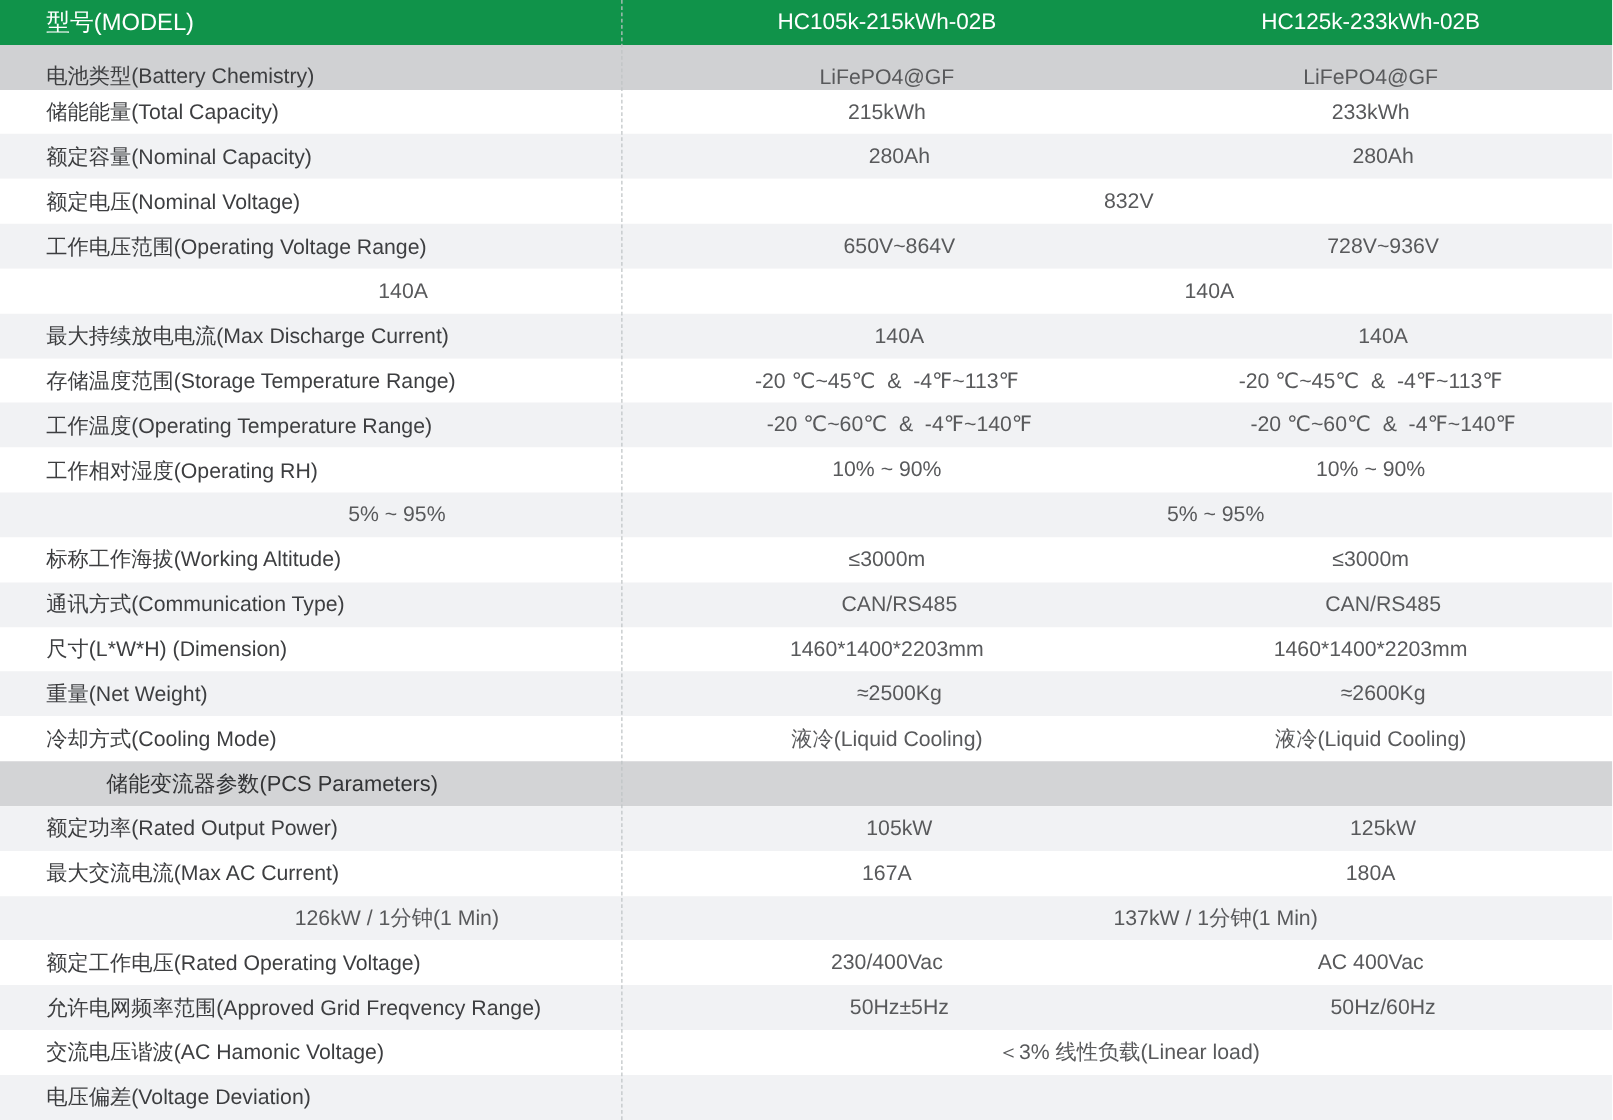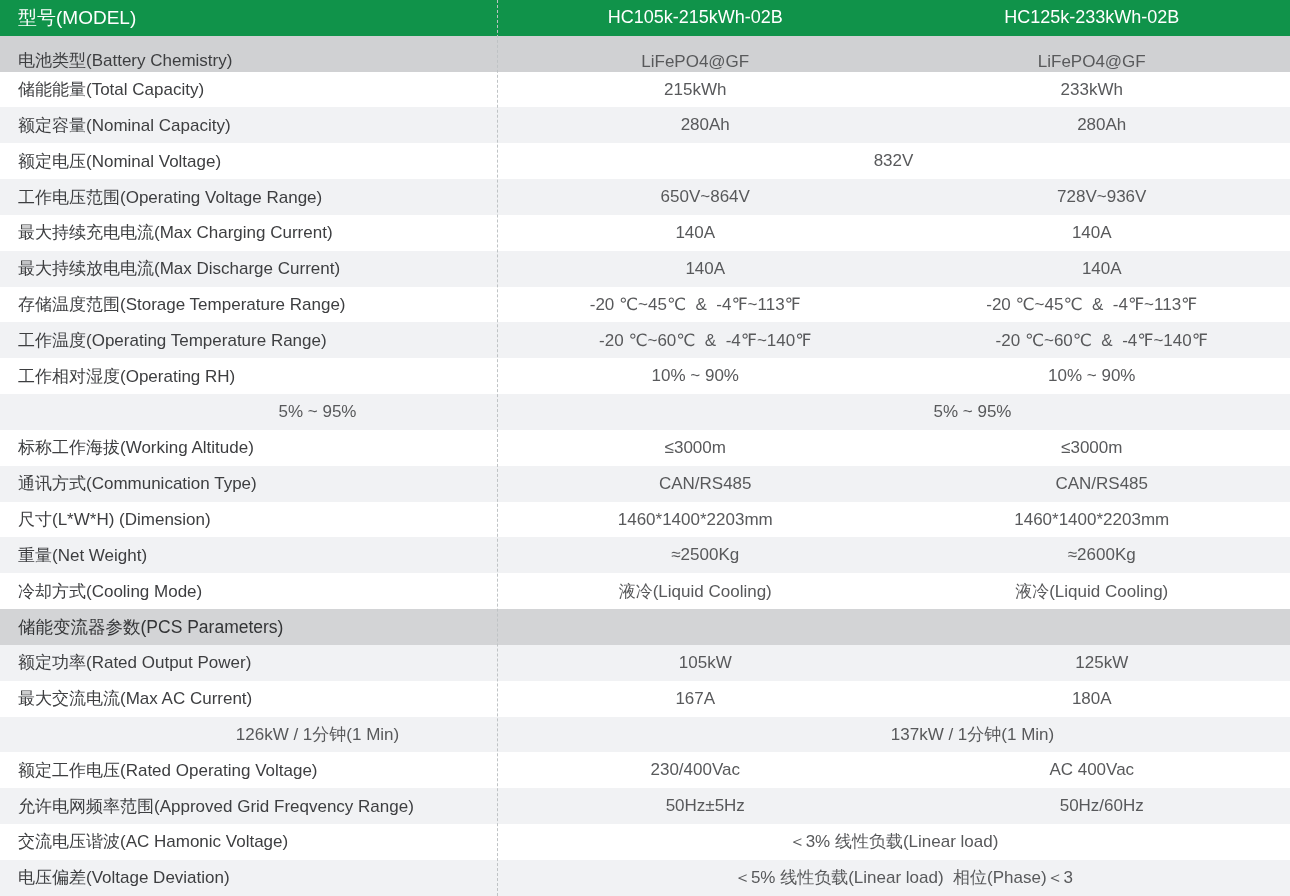--- a/index.html
+++ b/index.html
@@ -16,35 +16,36 @@
     height:35.84px;
     box-sizing:border-box;
   }
   .cell{box-sizing:border-box;overflow:hidden;}
   .cell.label{
     flex:0 0 497px;
     padding-left:18px;
     font-size:17px;
     color:var(--label-text);
     white-space:nowrap;
+    margin-left:19px;
   }
   .cell.val{
     flex:1 1 0;
     text-align:center;
     font-size:17px;
     color:var(--value-text);
     white-space:pre;
   }
   .row.header-row{background:var(--header-bg);}
   .row.header-row .cell.label{color:var(--header-text);font-size:19px;}
   .row.header-row .cell.val{color:var(--header-text);font-size:18px;}
   .row.bg-white{background:#ffffff;}
   .row.bg-alt{background:var(--alt-bg);gap:20px;}
   .row.bg-dark{background:var(--chem-bg);align-items:flex-end;}
-  .row.section-row{background:var(--section-bg);}
+  .row.section-row{background:var(--section-bg);padding-left:48px;}
   .row.section-row .cell.label{flex:1 1 auto;font-size:17.5px;color:#333436;}
   .col-divider{
     position:absolute;
     left:497px;top:0;bottom:0;width:0;
     border-left:1px dashed var(--divider);
     pointer-events:none;
   }
 </style>
 </head>
 <body>
@@ -76,21 +77,20 @@
       <div class="row bg-white">
         <div class="cell label">额定电压(Nominal Voltage)</div>
         <div class="cell val">832V</div>
       </div>
       <div class="row bg-alt">
         <div class="cell label">工作电压范围(Operating Voltage Range)</div>
         <div class="cell val">650V~864V</div>
         <div class="cell val">728V~936V</div>
       </div>
       <div class="row bg-white">
-        <div class="cell label">最大持续充电电流(Max Charging Current)</div>
         <div class="cell val">140A</div>
         <div class="cell val">140A</div>
       </div>
       <div class="row bg-alt">
         <div class="cell label">最大持续放电电流(Max Discharge Current)</div>
         <div class="cell val">140A</div>
         <div class="cell val">140A</div>
       </div>
       <div class="row bg-white">
         <div class="cell label">存储温度范围(Storage Temperature Range)</div>
@@ -166,18 +166,17 @@
         <div class="cell label">允许电网频率范围(Approved Grid Freqvency Range)</div>
         <div class="cell val">50Hz±5Hz</div>
         <div class="cell val">50Hz/60Hz</div>
       </div>
       <div class="row bg-white">
         <div class="cell label">交流电压谐波(AC Hamonic Voltage)</div>
         <div class="cell val">＜3% 线性负载(Linear load)</div>
       </div>
       <div class="row bg-alt">
         <div class="cell label">电压偏差(Voltage Deviation)</div>
-        <div class="cell val">＜5% 线性负载(Linear load)  相位(Phase)＜3</div>
       </div>
     </div>
 
   <div class="col-divider"></div>
 </div>
 
 </body></html>

